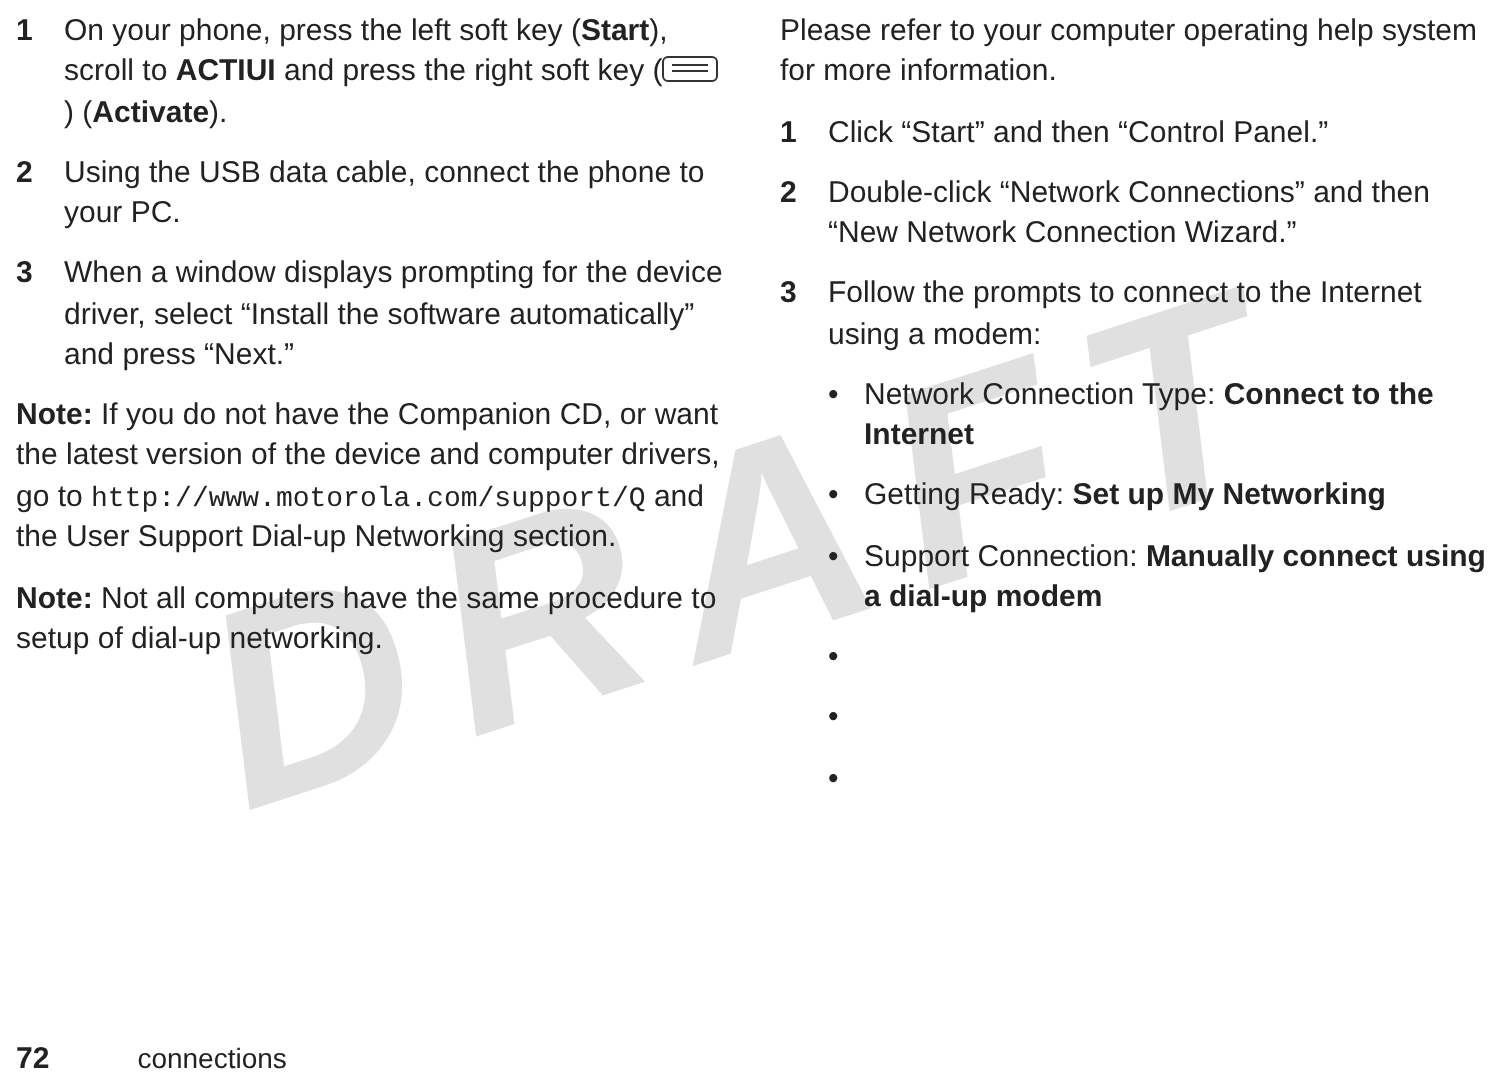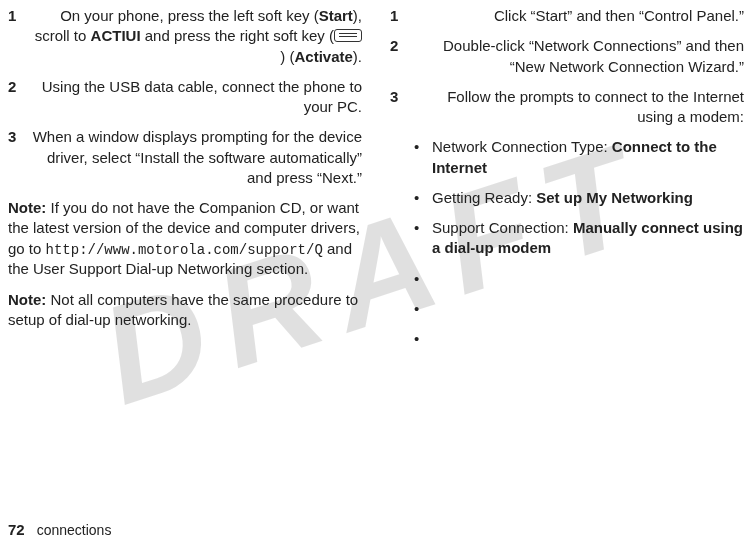--- a/index.html
+++ b/index.html
@@ -42,21 +42,21 @@
   }
   .num-item {
     display: flex;
     margin-bottom: 10px;
   }
   .num-item .num {
     width: 24px;
     flex-shrink: 0;
     font-weight: 700;
   }
-  .num-item .txt { flex: 1; text-align: right; }
+  .num-item .txt { flex: 1; }
   .bullet-item {
     display: flex;
     margin-bottom: 10px;
     padding-left: 24px;
   }
   .bullet-item .dot {
     width: 18px;
     flex-shrink: 0;
   }
   .bullet-item .txt { flex: 1; }
@@ -82,22 +82,22 @@
     border-bottom:1px solid #333;
     height:4px;
     box-sizing:border-box;
   }
   .footer {
     position: absolute;
     bottom: 8px;
     left: 8px;
     font-size: 14px;
     display:flex;
-    align-items:flex-end;
-    gap:12px;
+    align-items:flex-start;
+    gap:44px;
   }
   .footer .pn { font-weight: 700; font-size:15px;}
 </style>
 </head>
 <body>
 
 <div class="watermark">DRAFT</div>
 
 <div class="page">
 
@@ -127,20 +127,21 @@
 
 
     <p class="block">
       <span class="b">Note:</span><span> Not all computers have the same procedure to setup of dial-up networking.</span>
     </p>
 
   </div>
 
   <div class="col">
 
+    <p class="block">Please refer to your computer operating help system for more information.</p>
 
     <div class="num-item">
       <div class="num b">1</div>
       <div class="txt">Click “Start” and then “Control Panel.”</div>
     </div>
 
     <div class="num-item">
       <div class="num b">2</div>
       <div class="txt">Double-click “Network Connections” and then “New Network Connection Wizard.”</div>
     </div>

